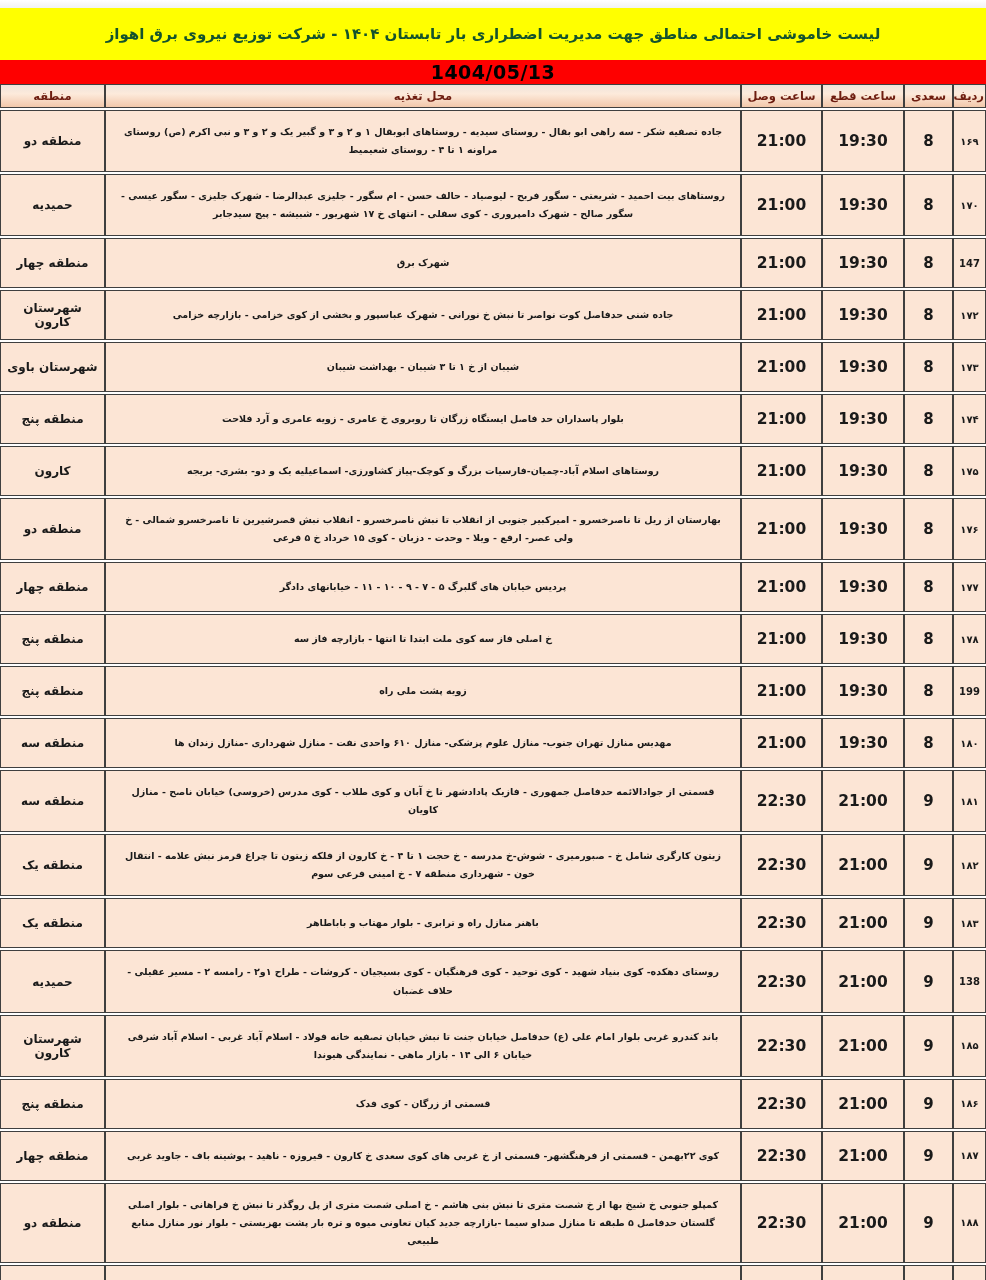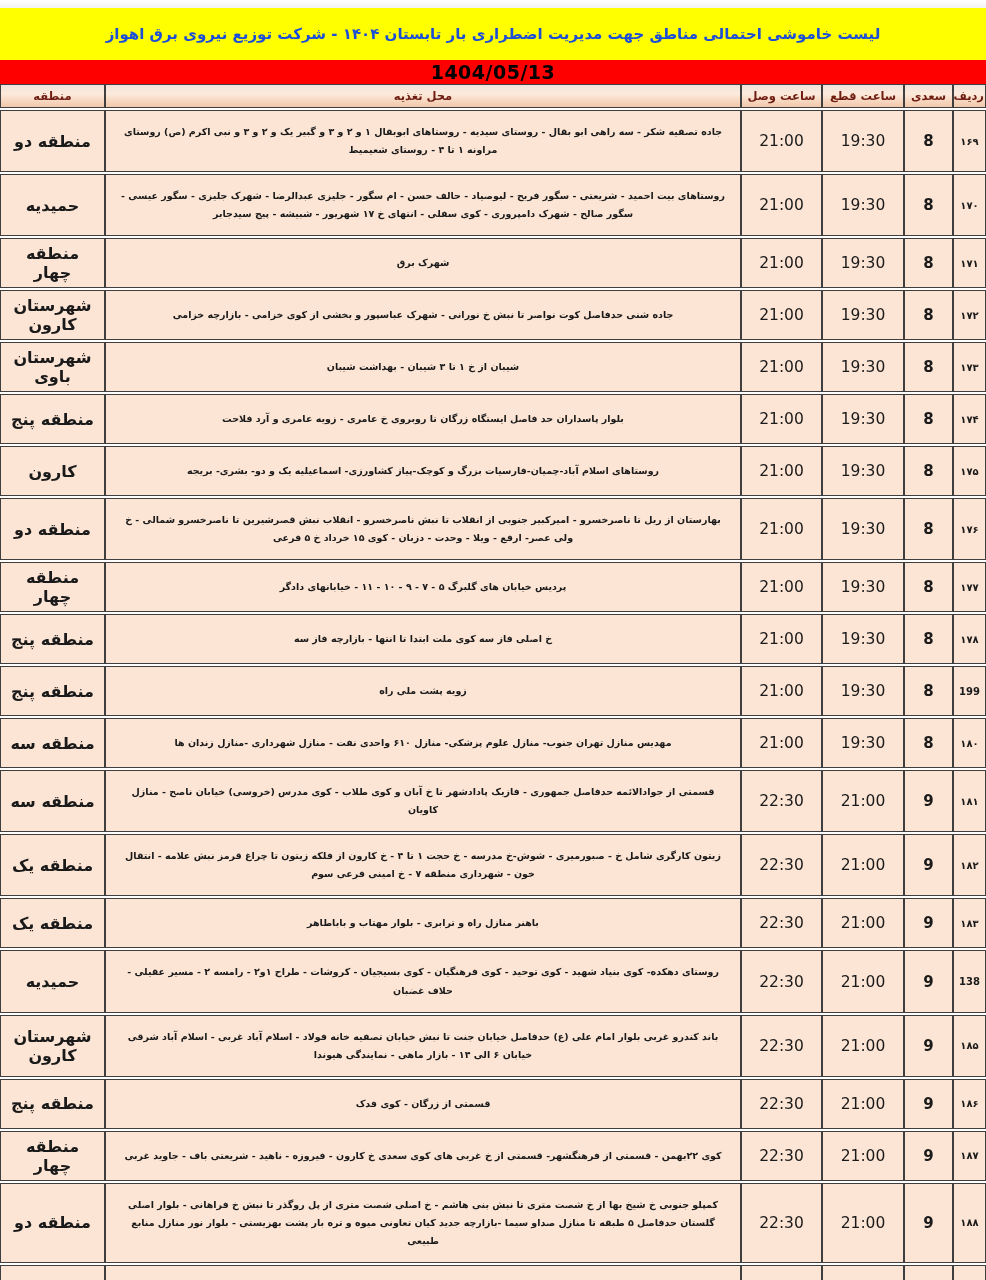--- a/index.html
+++ b/index.html
@@ -15,21 +15,21 @@
     width:986px;height:1280px;background:#ffffff;
     font-family:"DejaVu Sans","Liberation Sans",sans-serif;
     overflow:hidden;
   }
   .top-strip{height:8px;background:linear-gradient(180deg,#ffffff,#f2f2f2);}
   .banner{
     height:52px;background:var(--banner-bg);
     display:flex;align-items:center;justify-content:center;
   }
   .banner-title{
-    direction:rtl;font-weight:bold;font-size:15px;color:#1d4ed8;text-align:center;
+    direction:rtl;font-weight:bold;font-size:15px;color:#14532d;text-align:center;
   }
   .date-bar{
     height:24px;background:var(--date-bg);
     display:flex;align-items:center;justify-content:center;
   }
   .date-text{font-weight:bold;font-size:19px;color:#000;letter-spacing:.5px;}
   table{
     width:986px;table-layout:fixed;direction:rtl;
     border-collapse:separate;border-spacing:0 2px;margin-top:-2px;
   }
@@ -40,26 +40,26 @@
   }
   th{
     height:24px;
     background:linear-gradient(180deg,#efe4dc 0%,#fdeadb 40%,#f2c8ab 100%);
     color:var(--header-text);
     font-weight:bold;font-size:11.5px;text-align:center;vertical-align:middle;margin-left:16px;
   }
   td{height:50px;vertical-align:middle;text-align:center;color:#1a1a1a;}
   td.c-rowno{font-size:10px;font-weight:bold;direction:rtl;margin-left:30px;}
   td.c-block{font-size:15px;font-weight:bold;direction:ltr;}
-  td.c-time{font-size:15.5px;font-weight:normal;direction:ltr;font-family:"DejaVu Sans","Liberation Sans",sans-serif;}
+  td.c-time{font-size:15.5px;font-weight:bold;direction:ltr;font-family:"DejaVu Sans","Liberation Sans",sans-serif;}
   td.c-loc{
     font-size:9.5px;font-weight:bold;line-height:1.9;
     padding:12px 12px;direction:rtl;text-align:center;
   }
-  td.c-region{font-size:16px;font-weight:bold;direction:rtl;padding:0 4px;}
+  td.c-region{font-size:12px;font-weight:bold;direction:rtl;padding:0 4px;}
 </style>
 </head>
 <body>
 
 <div class="top-strip"></div>
 
 <div class="banner">
   <div class="banner-title">لیست خاموشی احتمالی مناطق جهت مدیریت اضطراری بار تابستان ۱۴۰۴ - شرکت توزیع نیروی برق اهواز</div>
 </div>
 
@@ -99,21 +99,21 @@
   <tr>
     <td class="c-rowno">۱۷۰</td>
     <td class="c-block">8</td>
     <td class="c-time">19:30</td>
     <td class="c-time">21:00</td>
     <td class="c-loc">روستاهای بیت احمید - شریعتی - سگور فریح - لیوصیاد - حالف حسن - ام سگور - جلیزی عبدالرضا - شهرک جلیزی - سگور عیسی - سگور صالح - شهرک دامپروری - کوی سفلی - انتهای خ ۱۷ شهریور - شبیشه - پیج سیدجابر</td>
     <td class="c-region">حمیدیه</td>
   </tr>
 
   <tr>
-    <td class="c-rowno">۱۷۱</td>
+    <td class="c-rowno">147</td>
     <td class="c-block">8</td>
     <td class="c-time">19:30</td>
     <td class="c-time">21:00</td>
     <td class="c-loc">شهرک برق</td>
     <td class="c-region">منطقه چهار</td>
   </tr>
 
   <tr>
     <td class="c-rowno">۱۷۲</td>
     <td class="c-block">8</td>
@@ -247,21 +247,21 @@
     <td class="c-time">22:30</td>
     <td class="c-loc">قسمتی از زرگان - کوی فدک</td>
     <td class="c-region">منطقه پنج</td>
   </tr>
 
   <tr>
     <td class="c-rowno">۱۸۷</td>
     <td class="c-block">9</td>
     <td class="c-time">21:00</td>
     <td class="c-time">22:30</td>
-    <td class="c-loc">کوی ۲۲بهمن - قسمتی از فرهنگشهر- قسمتی از خ غربی های کوی سعدی خ کارون - فیروزه - ناهید - شریعتی باف - جاوید غربی</td>
+    <td class="c-loc">کوی ۲۲بهمن - قسمتی از فرهنگشهر- قسمتی از خ غربی های کوی سعدی خ کارون - فیروزه - ناهید - پوشینه باف - جاوید غربی</td>
     <td class="c-region">منطقه چهار</td>
   </tr>
 
   <tr>
     <td class="c-rowno">۱۸۸</td>
     <td class="c-block">9</td>
     <td class="c-time">21:00</td>
     <td class="c-time">22:30</td>
     <td class="c-loc">کمپلو جنوبی خ شیخ بها از خ شصت متری تا نبش بنی هاشم - خ اصلی شصت متری از پل روگذر تا نبش خ فراهانی - بلوار اصلی گلستان حدفاصل ۵ طبقه تا منازل صداو سیما -بازارچه جدید کیان تعاونی میوه و تره بار پشت بهزیستی - بلوار نور منازل منابع طبیعی</td>
     <td class="c-region">منطقه دو</td>

